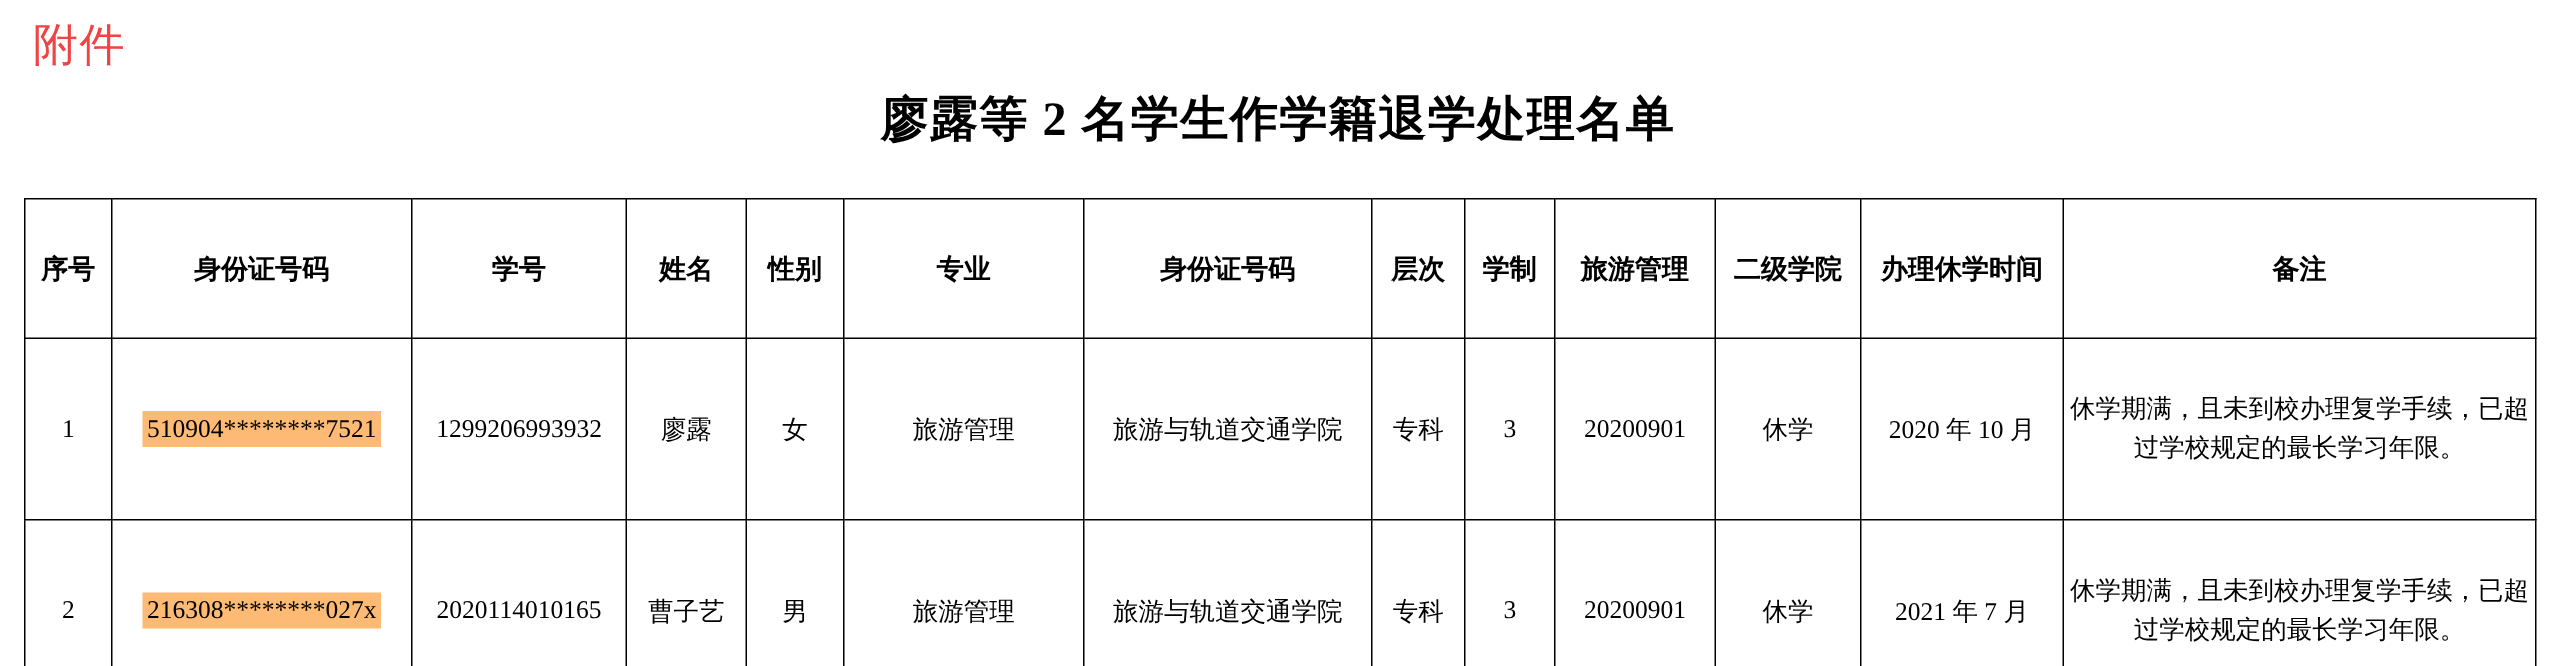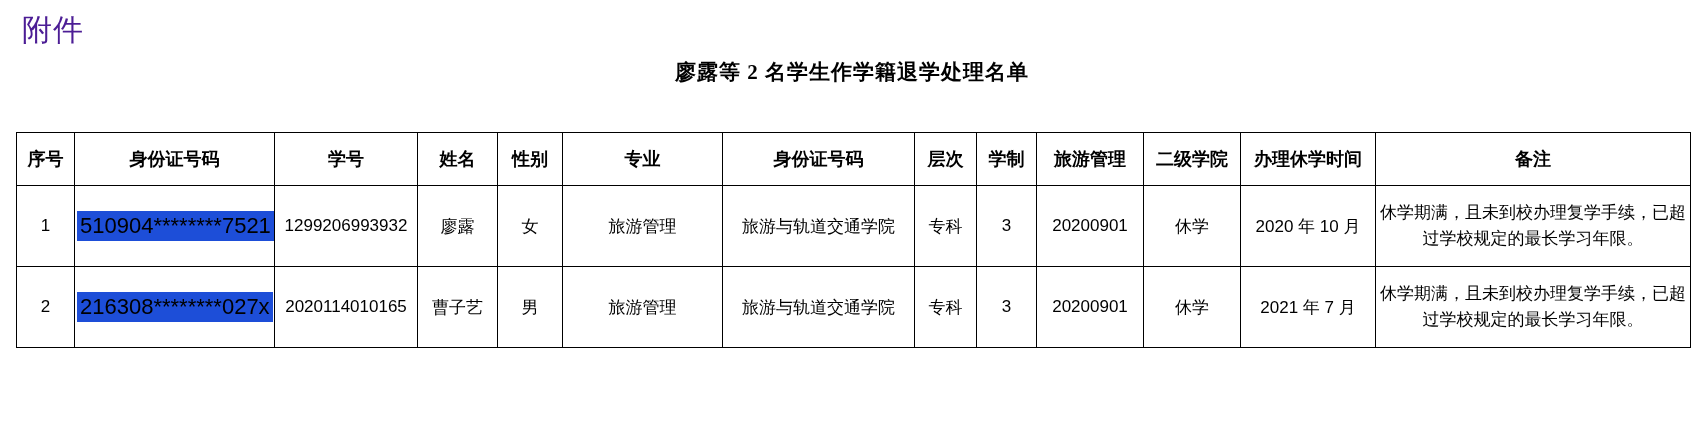--- a/index.html
+++ b/index.html
@@ -20,29 +20,29 @@
     height: 444px;
     box-sizing: border-box;
   }
   .attachment-label {
     position: absolute;
     left: 22px;
     top: 10px;
     font-size: 30px;
     font-family: "Liberation Serif", "DejaVu Serif", serif;
     letter-spacing: 1px;
-    color: #4c1d95;
+    color: #ef4444;
   }
   .doc-title {
     position: absolute;
     left: 0;
     right: 0;
     top: 58px;
     text-align: center;
-    font-size: 21px;
+    font-size: 32px;
     font-weight: bold;
     font-family: "Liberation Serif", "DejaVu Serif", serif;
     letter-spacing: 1px;
   }
   .table-wrap {
     position: absolute;
     left: 16px;
     top: 132px;
     width: 1674px;
   }
@@ -50,22 +50,22 @@
     border-collapse: collapse;
     width: 1674px;
     table-layout: fixed;
   }
   table.roster th,
   table.roster td {
     border: 1px solid #000000;
     text-align: center;
     vertical-align: middle;
     font-size: 17px;
-    font-family: Liberation Sans, sans-serif;
-    padding: 0 2px;
+    font-family: Liberation Serif, serif;
+    padding: 20px 2px;
   }
   table.roster thead th {
     height: 52px;
     font-weight: bold;
     font-size: 18px;
   }
   table.roster tbody td {
     height: 80px;
   }
   
@@ -78,23 +78,23 @@
   col.c-college  { width: 192px; }
   col.c-level    { width: 62px; }
   col.c-years    { width: 60px; }
   col.c-date     { width: 107px; }
   col.c-status   { width: 97px; }
   col.c-leave    { width: 135px; }
   col.c-remark   { width: 315px; }
 
   .idnum {
     display: inline-block;
-    background: #1d4ed8;
+    background: #fdba74;
     padding: 2px 3px;
-    font-size: 22px;
+    font-size: 17px;
     letter-spacing: 0px;
     white-space: nowrap;
   }
   .remark-cell {
     text-align: left;
     padding: 6px 10px;
     line-height: 1.55;
     font-size: 16px;
   }
   .num {

